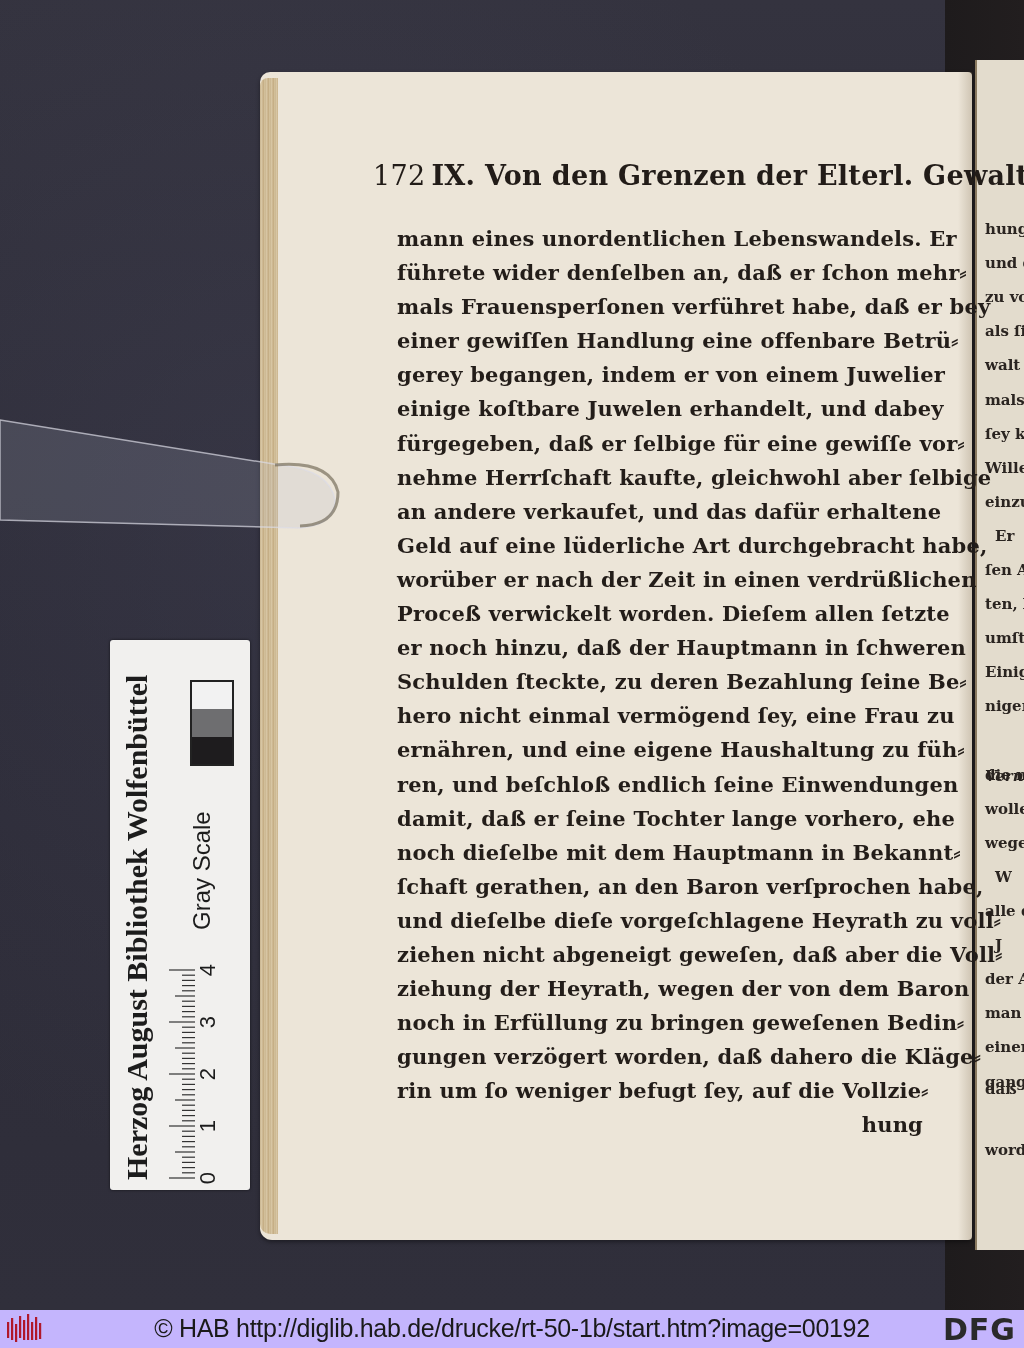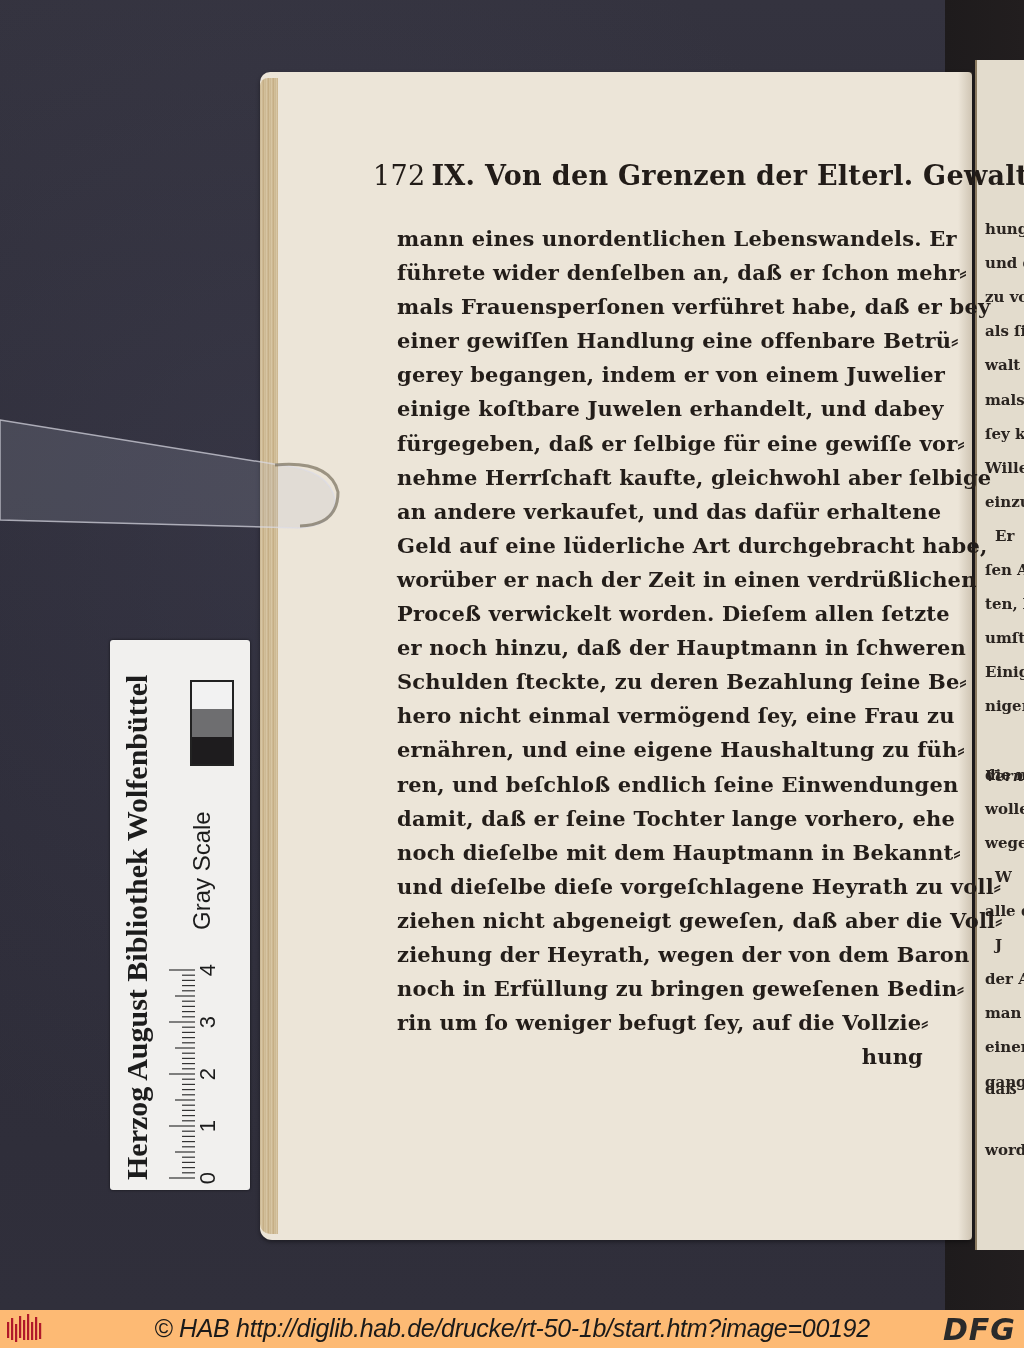--- a/index.html
+++ b/index.html
@@ -89,22 +89,21 @@
   .ruler {
     position:absolute; left:55px; top:300px; width:30px; height:240px;
   }
   .ruler-num {
     position:absolute; left:92px; font-family:"Liberation Sans", sans-serif; font-size:22px;
     color:#1c1c1c; transform:rotate(-90deg);
   }
   
   .footer {
     position:absolute; left:0; top:1310px; width:1024px; height:38px;
-    background:#fdba74;
-    font-style:italic;
+    background:#c4b5fd;
   }
   .footer-logo { position:absolute; left:6px; top:4px; width:40px; height:30px; }
   .footer-text {
     position:absolute; left:0; right:0; top:4px; text-align:center;
     font-family:"Liberation Sans", sans-serif; font-size:25px; color:#1a1a1a;
     letter-spacing:-0.3px;
   }
   .dfg {
     position:absolute; right:8px; top:2px;
     font-family:"DejaVu Sans", sans-serif; font-weight:bold; font-size:30px; color:#2a2a2a;
@@ -170,24 +169,26 @@
     <div class="line">Geld auf eine lüderliche Art durchgebracht habe,</div>
     <div class="line">worüber er nach der Zeit in einen verdrüßlichen</div>
     <div class="line">Proceß verwickelt worden.  Dieſem allen ſetzte</div>
     <div class="line">er noch hinzu, daß der Hauptmann in ſchweren</div>
     <div class="line">Schulden ſteckte, zu deren Bezahlung ſeine Be⸗</div>
     <div class="line">hero nicht einmal vermögend ſey, eine Frau zu</div>
     <div class="line">ernähren, und eine eigene Haushaltung zu füh⸗</div>
     <div class="line">ren, und beſchloß endlich ſeine Einwendungen</div>
     <div class="line">damit, daß er ſeine Tochter lange vorhero, ehe</div>
     <div class="line">noch dieſelbe mit dem Hauptmann in Bekannt⸗</div>
+    <div class="line">ſchaft gerathen, an den Baron verſprochen habe,</div>
     <div class="line">und dieſelbe dieſe vorgeſchlagene Heyrath zu voll⸗</div>
     <div class="line">ziehen nicht abgeneigt geweſen, daß aber die Voll⸗</div>
     <div class="line">ziehung der Heyrath, wegen der von dem Baron</div>
     <div class="line">noch in Erfüllung zu bringen geweſenen Bedin⸗</div>
+    <div class="line">gungen verzögert worden, daß dahero die Kläge⸗</div>
     <div class="line">rin um ſo weniger befugt ſey, auf die Vollzie⸗</div>
     <div class="line catch">hung</div>
   </div>
 
 <svg class="clip" viewBox="0 0 340 130" width="340" height="130">
   <path d="M0 20 L280 65 Q330 70 335 100 Q335 125 300 128 L0 120 Z" fill="rgba(180,185,200,0.18)" stroke="rgba(220,220,230,0.7)" stroke-width="1.5"></path>
   <path d="M275 65 Q330 60 338 92 Q338 125 300 126" fill="none" stroke="rgba(90,80,60,0.55)" stroke-width="3"></path>
 </svg>
 
 <div class="scale-card">

